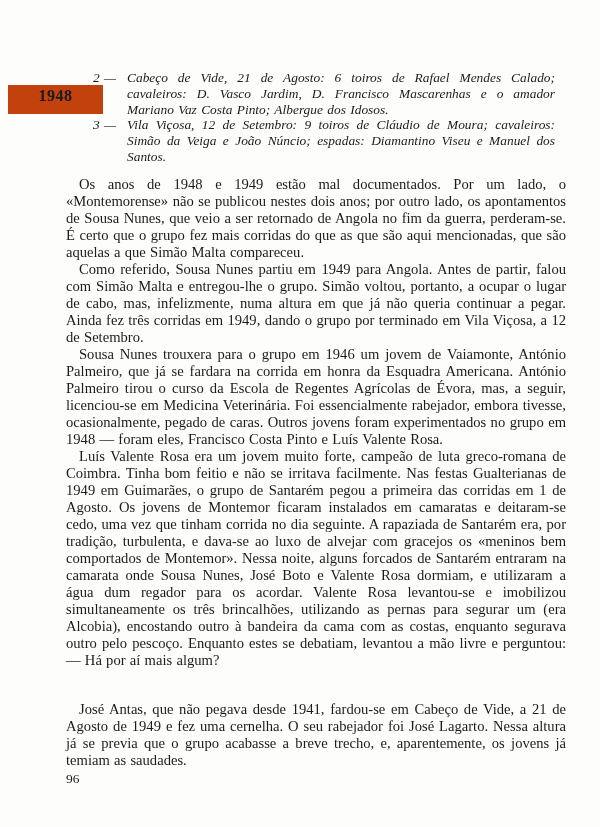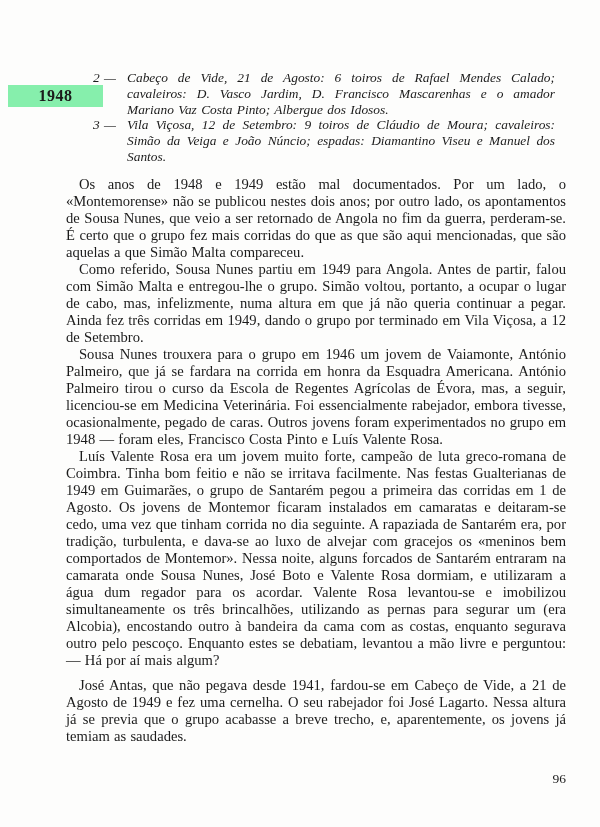--- a/index.html
+++ b/index.html
@@ -14,22 +14,22 @@
     background: #fdfdfc;
     font-family: "Liberation Serif", "DejaVu Serif", serif;
     color: #1b1b1b;
     overflow: hidden;
   }
   .year-label {
     position: absolute;
     left: 8px;
     top: 85px;
     width: 95px;
-    height: 22px;
-    background: #86efac;
+    height: 29px;
+    background: #c2410c;
     font-weight: bold;
     font-size: 16px;
     line-height: 22px;
     text-align: center;
     letter-spacing: 0.5px;
   }
   .entries {
     position: absolute;
     left: 93px;
     top: 70px;
@@ -57,28 +57,28 @@
     font-size: 14.6px;
     line-height: 17px;
   }
   .para {
     margin: 0;
     text-indent: 13px;
     text-align: justify;
     word-spacing: 0.6px;
   }
   .para.spaced {
-    margin-top: 8px;
+    margin-top: 32px;
   }
   .page-number {
     position: absolute;
     left: 66px;
     width: 500px;
     top: 771px;
-    text-align: right;
+    text-align: left;
     font-size: 13.5px;
   }
 </style>
 </head>
 <body>
 
 <div class="page">
 
   <div class="year-label">1948</div>
 

